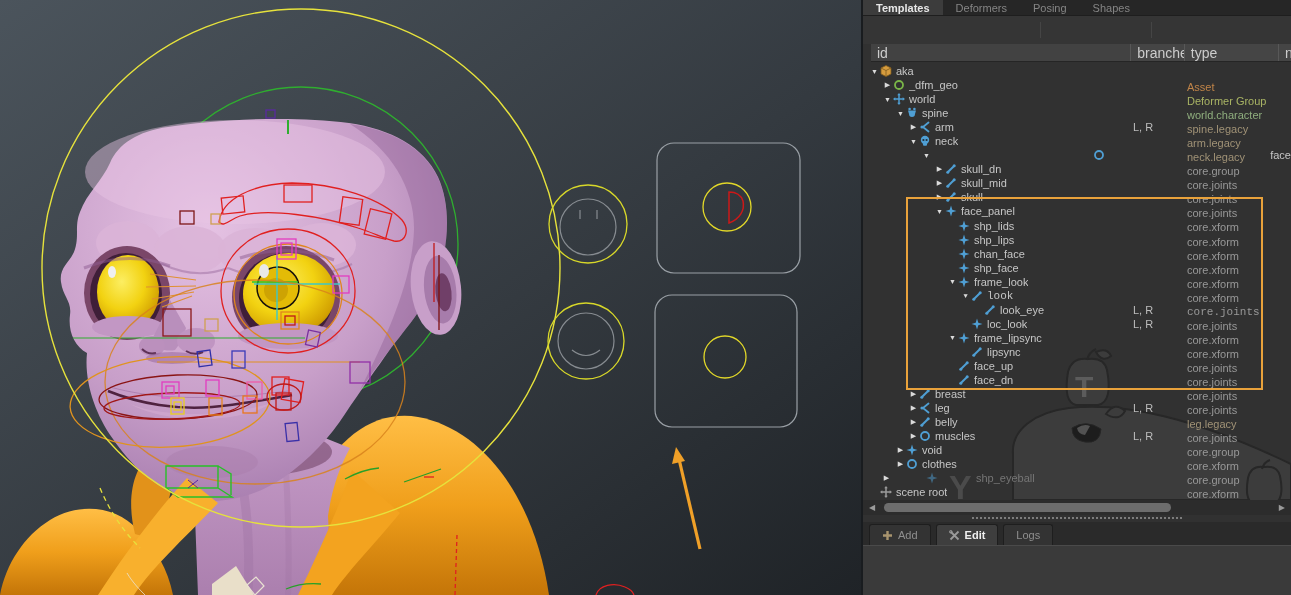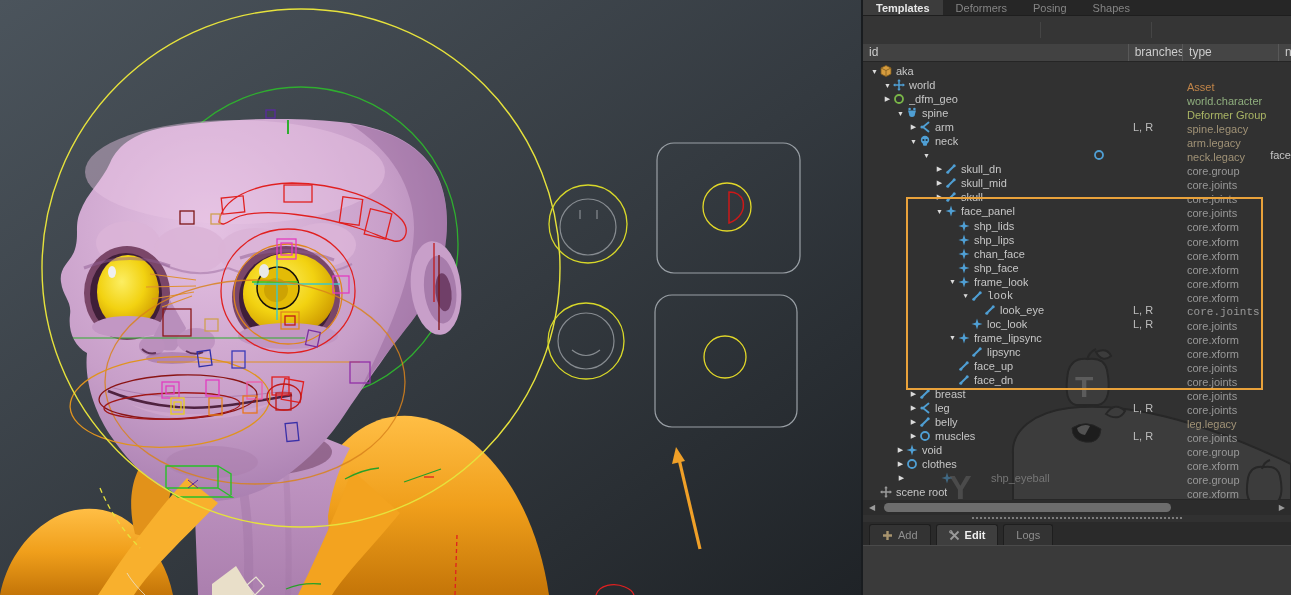--- a/index.html
+++ b/index.html
@@ -14,21 +14,21 @@
   .ttab.active{background:#3c3c3c;color:#e8e8e8;font-weight:bold;}
   
   .toolbar{position:absolute;top:16px;left:0;right:0;height:28px;background:#353535;display:flex;align-items:center;padding-left:8px;gap:47px;}
   .tbicon{width:17px;height:16px;margin:0 4px;display:flex;align-items:center;justify-content:center;}
   .tbsep{width:1px;height:16px;background:#272727;border-right:1px solid #454545;margin:0 4px;}
   .spacer{flex:1;}
   .dropdown{display:flex;margin-right:6px;border:1px solid #2a2a2a;}
   .ddfield{background:#474747;color:#d2d2d2;font-size:11px;padding:2px 7px;min-width:62px;}
   .ddbtn{width:18px;background:#454545;border-left:1px solid #2a2a2a;display:flex;align-items:center;justify-content:center;color:#c9a568;font-size:8px;}
   
-  .cheader{position:absolute;top:44px;left:0;right:0;height:17px;background:#454545;border-bottom:1px solid #252525;display:flex;font-size:12px;color:#cccccc;}
+  .cheader{position:absolute;top:44px;left:8px;right:0;height:17px;background:#454545;border-bottom:1px solid #252525;display:flex;font-size:14px;color:#cccccc;}
   .chcell{padding:1px 6px 0;border-right:1px solid #585858;overflow:hidden;}
   .ch-id{width:256px;background:#424242;}
   .ch-br{width:42px;}
   .ch-ty{width:84px;}
   .ch-nm{flex:1;border-right:none;}
   
   .tree{position:absolute;top:62px;left:0;right:0;height:438px;background:#313131;overflow:hidden;}
   .wmark{position:absolute;left:0;top:0;width:428px;height:438px;z-index:0;}
   .rows{position:relative;z-index:1;padding-top:2px;}
   .trow{position:relative;height:14.05px;display:flex;align-items:center;font-size:11px;color:#c6c6c6;white-space:nowrap;}
@@ -351,41 +351,41 @@
               <svg viewBox="0 0 12 12">
                 <path d="M6 .5 11 3v6L6 11.5 1 9V3Z" fill="#d69c3e" stroke="#7d5a1e" stroke-width=".8"></path>
                 <path d="M1 3 6 5.5 11 3M6 5.5V11.5" stroke="#7d5a1e" stroke-width=".8" fill="none"></path>
               </svg>
             </span>
             <span class="tlabel">aka</span>
             <span class="tbranches"></span>
             <span class="ttype" style="color: rgb(192, 132, 72);">Asset</span>
           </div>
           <div class="trow" style="padding-left: 19px;">
+            <span class="arrow">▶</span>
+            <span class="ticon">
+              <svg viewBox="0 0 12 12">
+                <circle cx="6" cy="6" r="4" fill="none" stroke="#7ab648" stroke-width="1.8"></circle>
+              </svg>
+            </span>
+            <span class="tlabel">_dfm_geo</span>
+            <span class="tbranches"></span>
+            <span class="ttype" style="color: rgb(169, 180, 100);">Deformer Group</span>
+          </div>
+          <div class="trow" style="padding-left: 19px;">
             <span class="arrow">▼</span>
             <span class="ticon">
               <svg viewBox="0 0 12 12">
                 <path d="M6 1.5V10.5M1.5 6H10.5" stroke="#4f9fd4" stroke-width="1.5"></path>
                 <path d="M6 0l1.8 2.3H4.2ZM6 12l1.8-2.3H4.2ZM0 6l2.3-1.8v3.6ZM12 6l-2.3-1.8v3.6Z" fill="#4f9fd4"></path>
               </svg>
             </span>
             <span class="tlabel">world</span>
             <span class="tbranches"></span>
             <span class="ttype" style="color: rgb(143, 174, 126);">world.character</span>
-          </div>
-          <div class="trow" style="padding-left: 19px;">
-            <span class="arrow">▶</span>
-            <span class="ticon">
-              <svg viewBox="0 0 12 12">
-                <circle cx="6" cy="6" r="4" fill="none" stroke="#7ab648" stroke-width="1.8"></circle>
-              </svg>
-            </span>
-            <span class="tlabel">_dfm_geo</span>
-            <span class="tbranches"></span>
-            <span class="ttype" style="color: rgb(169, 180, 100);">Deformer Group</span>
           </div>
           <div class="trow" style="padding-left: 32px;">
             <span class="arrow">▼</span>
             <span class="ticon">
               <svg viewBox="0 0 12 12">
                 <path d="M2 3.5h8l-1 3.5a3 3 0 0 1-6 0Z" fill="#4f9fd4"></path>
                 <circle cx="3.6" cy="2" r="1.3" fill="#4f9fd4"></circle>
                 <circle cx="8.4" cy="2" r="1.3" fill="#4f9fd4"></circle>
               </svg>
             </span>
@@ -686,21 +686,21 @@
             <span class="arrow">▶</span>
             <span class="ticon">
               <svg viewBox="0 0 12 12">
                 <circle cx="6" cy="6" r="4" fill="none" stroke="#4f9fd4" stroke-width="1.8"></circle>
               </svg>
             </span>
             <span class="tlabel">clothes</span>
             <span class="tbranches"></span>
             <span class="ttype" style="color: rgb(152, 152, 152);">core.group</span>
           </div>
-          <div class="trow dim" style="padding-left: 33px; gap: 34px;">
+          <div class="trow dim" style="padding-left: 18px; gap: 34px;">
             <span class="arrow">▶</span>
             <span class="ticon">
               <svg viewBox="0 0 12 12">
                 <path d="M6 .5 7.3 4.7 11.5 6 7.3 7.3 6 11.5 4.7 7.3 .5 6 4.7 4.7Z" fill="#4f9fd4"></path>
               </svg>
             </span>
             <span class="tlabel">shp_eyeball</span>
             <span class="tbranches"></span>
             <span class="ttype" style="color: rgb(152, 152, 152);">core.xform</span>
           </div>

